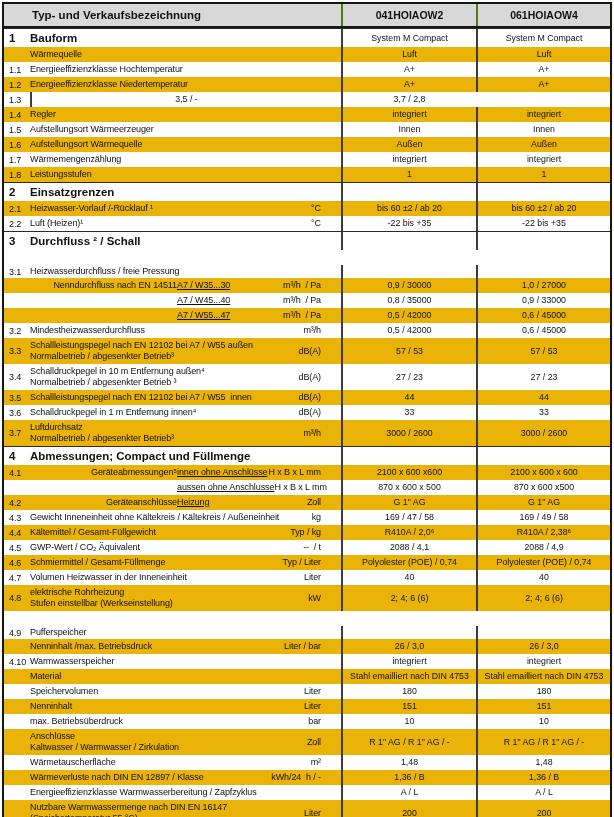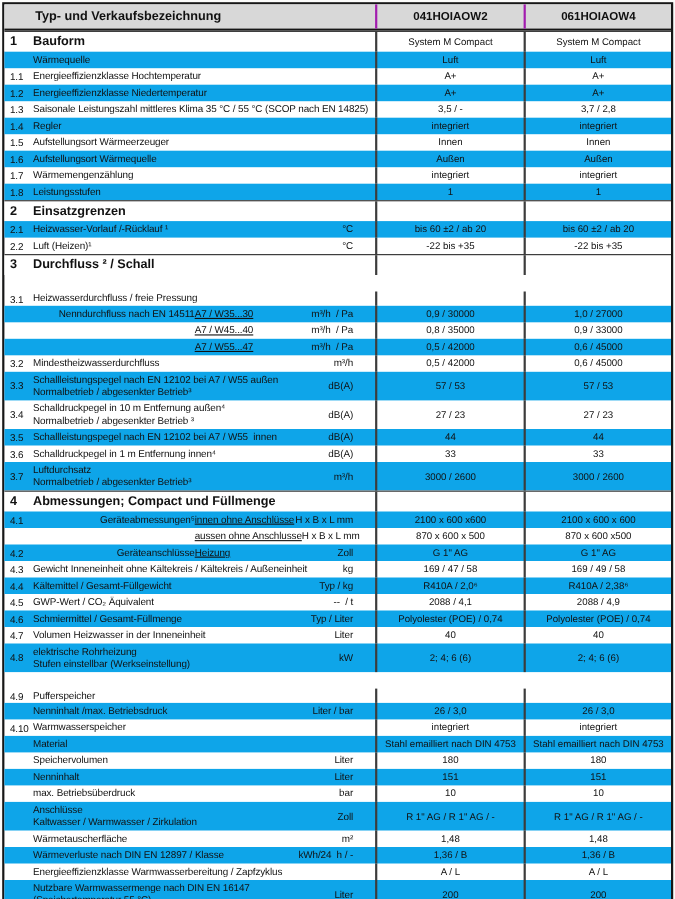--- a/index.html
+++ b/index.html
@@ -2,25 +2,25 @@
 <html><head>
 <meta charset="utf-8">
 <style>
   html,body{margin:0;padding:0;background:#fbfbfa;}
   body{font-family:"Liberation Sans","DejaVu Sans",sans-serif;color:#111;}
   .sheet{width:610px;margin:2px;border:2px solid #161616;background:#fff;box-sizing:border-box;}
   .thead{display:grid;grid-template-columns:337px 135px 134px;background:#d8d8d8;
          border-bottom:2px solid #161616;min-height:22px;align-items:stretch;}
   .h-title{display:flex;align-items:center;padding-left:28px;font-weight:700;font-size:11.5px;}
   .h-model{display:flex;align-items:center;justify-content:center;font-weight:700;font-size:10.5px;
-           border-left:2px solid #a21caf;text-align:center;}
+           border-left:2px solid #4d7c0f;text-align:center;}
   .row{display:grid;grid-template-columns:26px 311px 135px 134px;align-items:center;min-height:15px;}
   .row.tall{min-height:26px;}
   .row.bare{min-height:13px;margin-top:15px;}
-  .row.shade{background:#0ea5e9;}
+  .row.shade{background:#eab308;}
   .row.section{border-top:1px solid #2a2a2a;min-height:18px;background:#fff;}
   .c-no{padding-left:5px;font-size:9px;letter-spacing:-0.1px;white-space:nowrap;}
   .section .c-no{font-size:11.5px;font-weight:700;}
   .c-labelwrap{display:flex;align-items:center;padding-right:20px;font-size:9px;
                letter-spacing:-0.1px;min-width:0;}
   .section .c-labelwrap{font-size:11.5px;font-weight:700;letter-spacing:0;}
   .lbl{white-space:pre;line-height:11px;}
   .lbl.flex{flex:1;}
   .lbl.fixed{width:147px;flex:none;text-align:right;}
   .sub{flex:1;white-space:nowrap;line-height:11px;text-decoration:underline;}
@@ -66,23 +66,20 @@
       <div class="row shade">
         <div class="c-no">1.2</div>
         <div class="c-labelwrap">
           <span class="lbl flex">Energieeffizienzklasse Niedertemperatur</span>
         </div>
         <div class="c-val">A+</div>
         <div class="c-val">A+</div>
       </div>
       <div class="row">
         <div class="c-no">1.3</div>
-        <div class="c-labelwrap">
-          <span class="lbl flex">Saisonale Leistungszahl mittleres Klima 35 °C / 55 °C (SCOP nach EN 14825)</span>
-        </div>
         <div class="c-val">3,5 / -</div>
         <div class="c-val">3,7 / 2,8</div>
       </div>
       <div class="row shade">
         <div class="c-no">1.4</div>
         <div class="c-labelwrap">
           <span class="lbl flex">Regler</span>
         </div>
         <div class="c-val">integriert</div>
         <div class="c-val">integriert</div>

